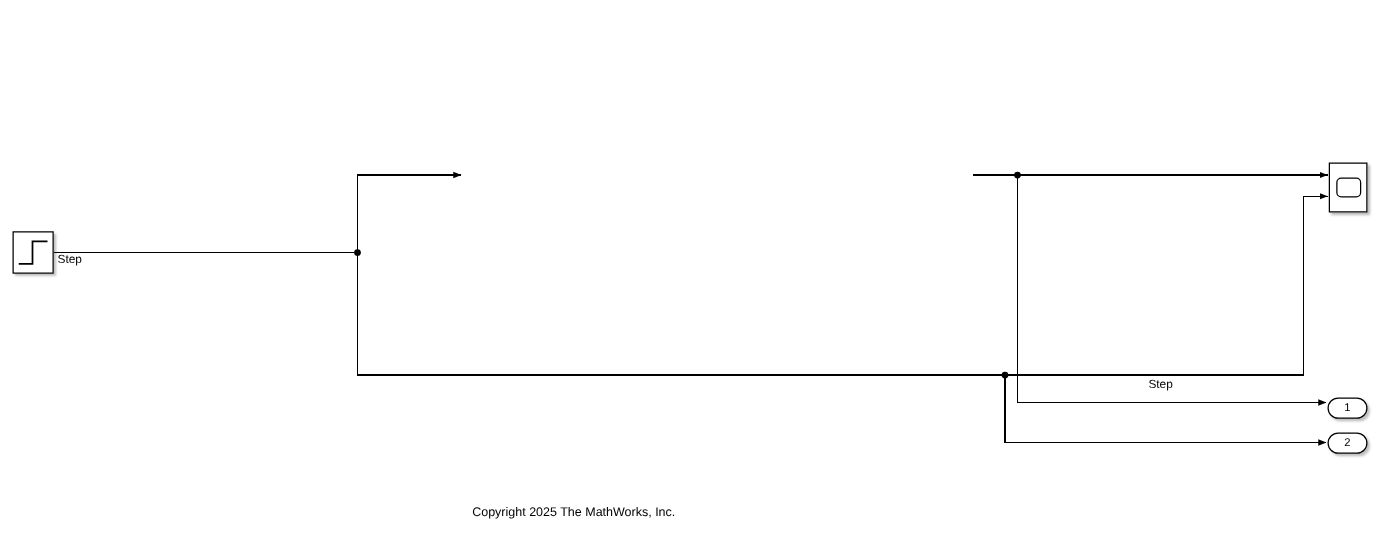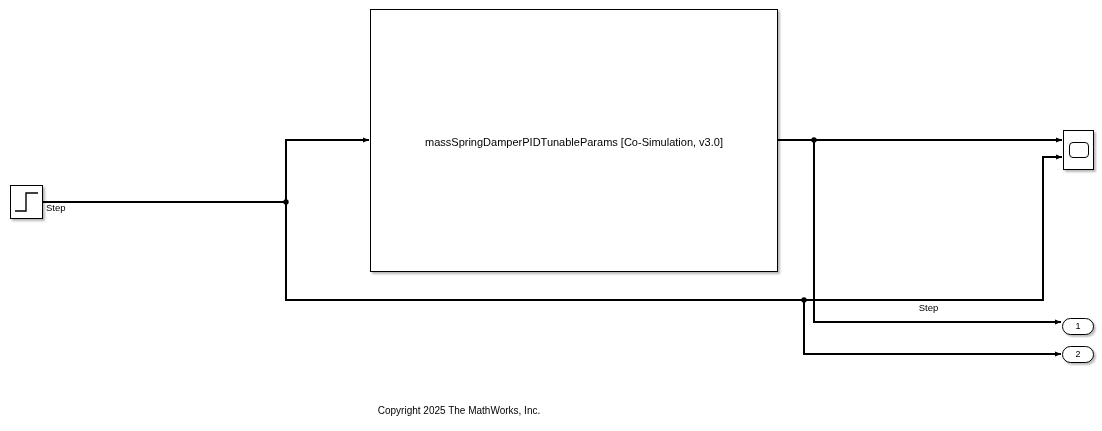--- a/index.html
+++ b/index.html
@@ -166,23 +166,20 @@
     </g>
   </svg>
 
   <div class="blk" id="step-block">
     <svg width="31" height="32" viewBox="0 0 31 32">
       <path d="M4,25 L15,25 L15,7 L27,7" stroke="#000000" stroke-width="1.4" fill="none"></path>
     </svg>
   </div>
   <div class="annot" id="step-source-label">Step</div>
 
-  <div class="blk" id="fmu-block">
-    <div id="fmu-label">massSpringDamperPIDTunableParams [Co-Simulation, v3.0]</div>
-  </div>
 
   <div class="blk" id="scope-block">
     <div id="scope-screen"></div>
   </div>
 
   <div class="outport" id="outport-1">
     <span>1</span>
   </div>
   <div class="outport" id="outport-2">
     <span>2</span>

